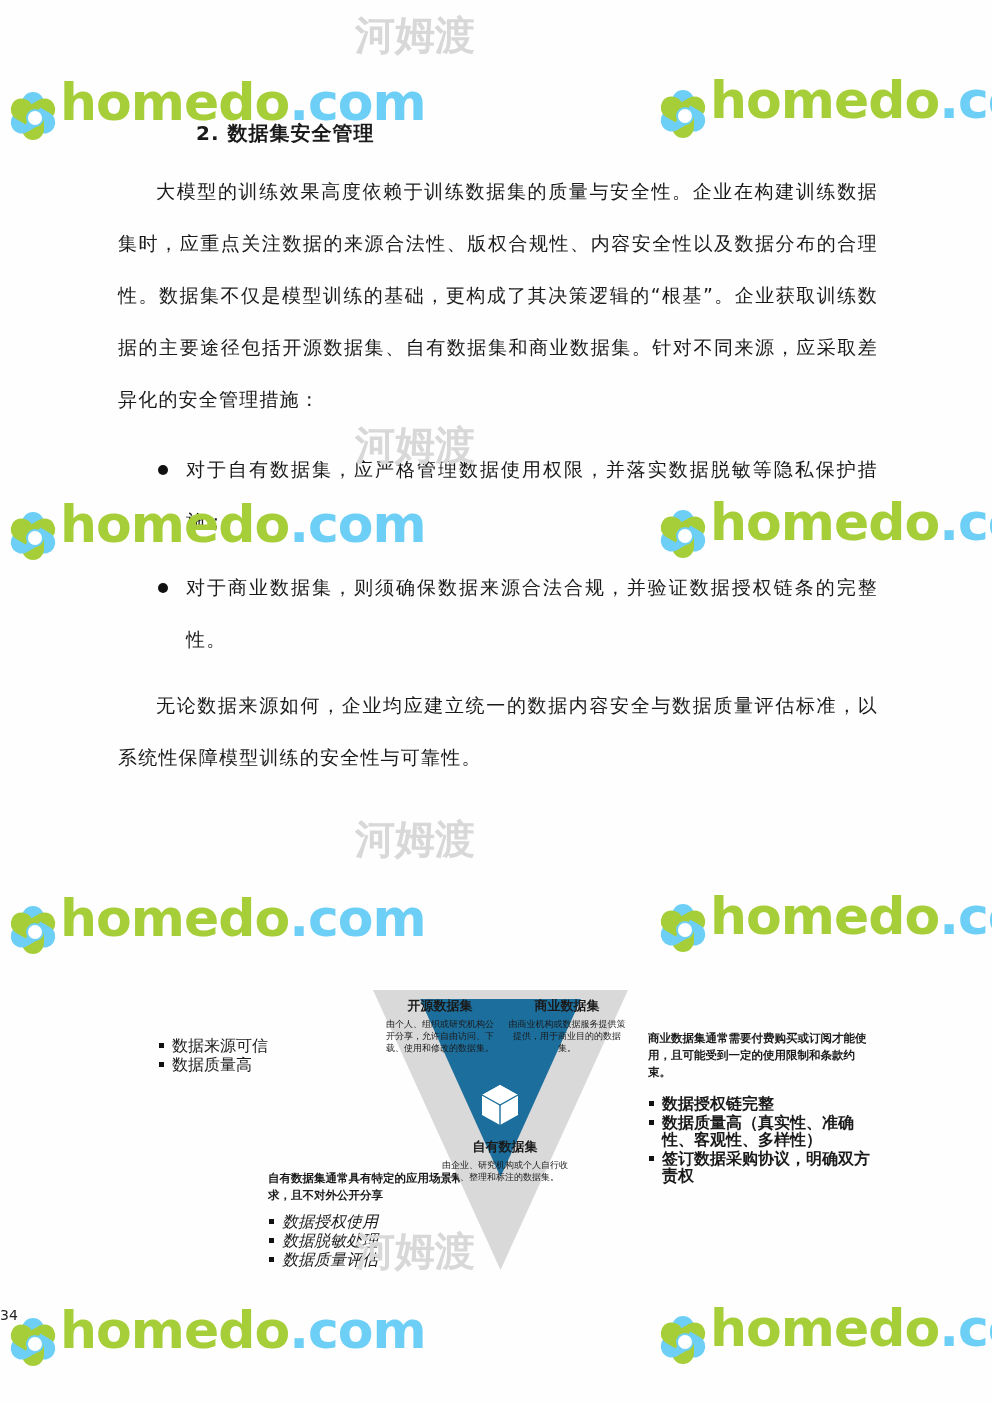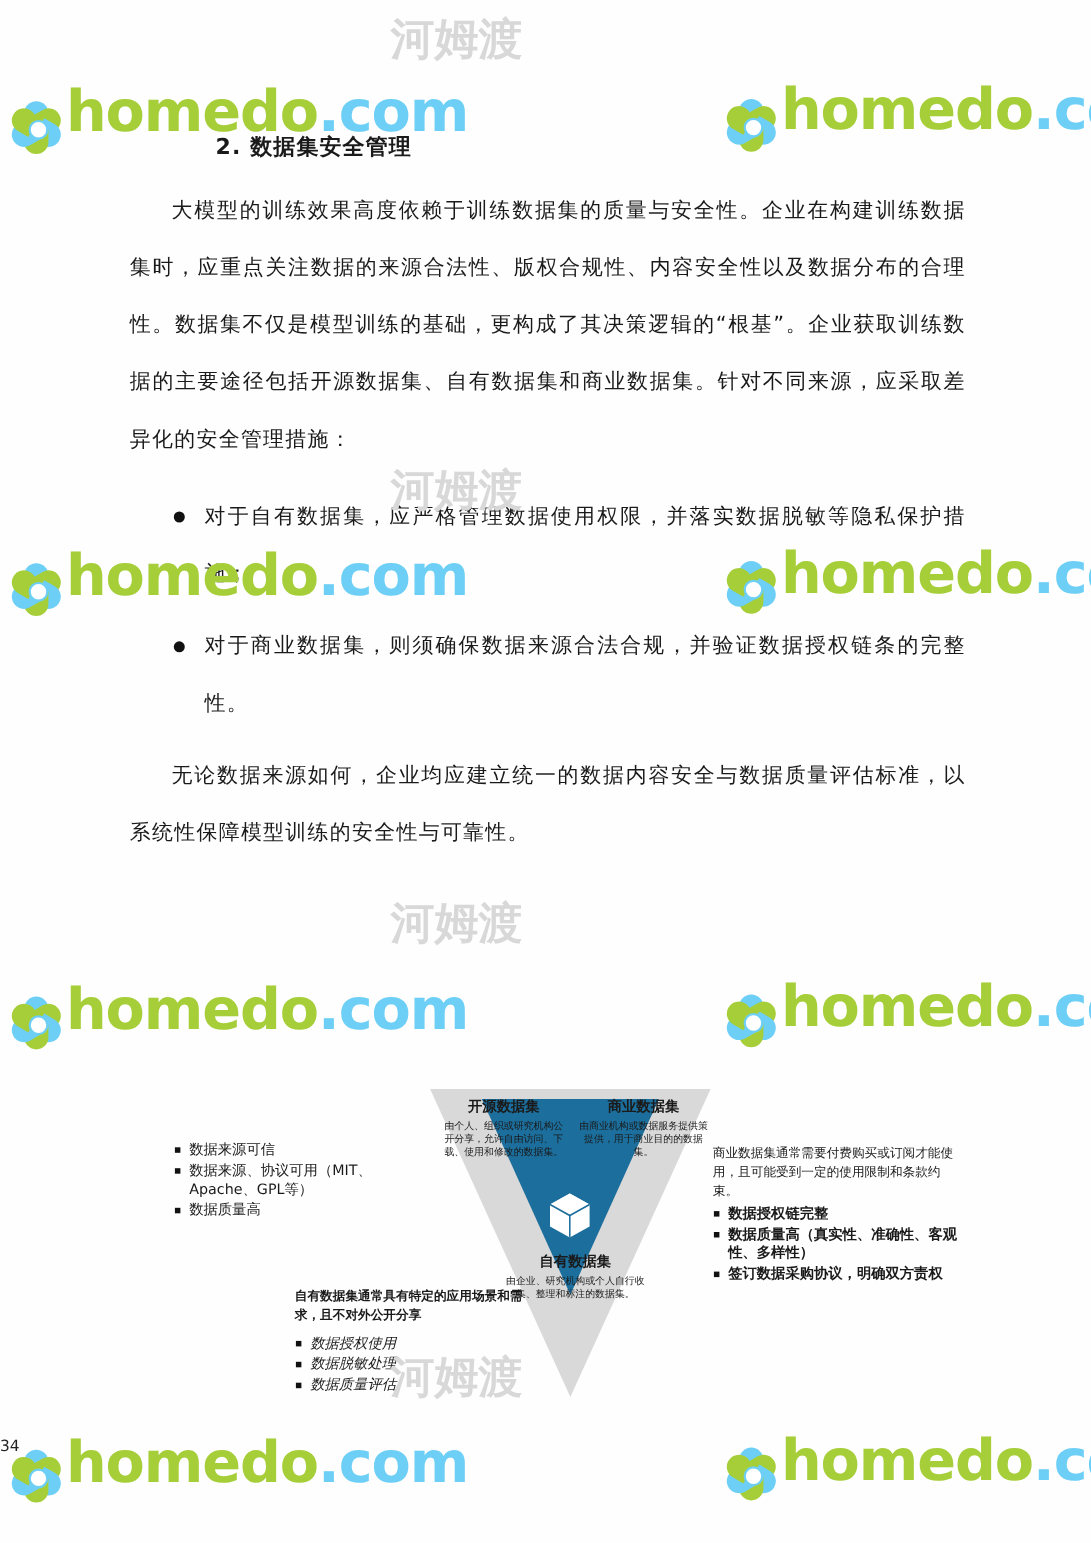--- a/index.html
+++ b/index.html
@@ -91,42 +91,42 @@
     position: absolute;
     left: 38px;
     top: 52px;
     width: 205px;
     margin: 0;
     padding: 0;
     list-style: none;
   }
   .fig-left-list li, .fig-right-list li, .fig-bottom-list li {
     position: relative;
-    font-size: 13px;
+    font-size: 16px;
     color: #1a1a1a;
     line-height: 17px;
     padding-left: 14px;
     margin-bottom: 2px;
   }
   .fig-left-list li::before, .fig-right-list li::before, .fig-bottom-list li::before {
     content: "";
     position: absolute;
     left: 1px;
     top: 6px;
     width: 5px;
     height: 5px;
     background: #111;
   }
   .fig-right-title {
     position: absolute;
     left: 528px;
-    top: 55px;
+    top: 45px;
     width: 225px;
     font-size: 11.5px;
-    font-weight: normal;
+    font-weight: bold;
     color: #1a1a1a;
     line-height: 17px;
   }
   .fig-right-list {
     position: absolute;
     left: 528px;
     top: 110px;
     width: 230px;
     margin: 0;
     padding: 0;
@@ -148,21 +148,21 @@
     left: 148px;
     top: 228px;
     width: 215px;
     margin: 0;
     padding: 0;
     list-style: none;
     font-style: italic;
   }
   .tri-wrap {
     position: absolute;
-    left: 266px;
+    left: 248px;
     top: 0;
     width: 265px;
     height: 290px;
   }
   .tri-label {
     position: absolute;
     text-align: center;
     color: #1a1a1a;
   }
   .tri-label .t {
@@ -259,21 +259,20 @@
       <li>对于自有数据集，应严格管理数据使用权限，并落实数据脱敏等隐私保护措施；</li>
       <li>对于商业数据集，则须确保数据来源合法合规，并验证数据授权链条的完整性。</li>
     </ul>
     <p class="para">无论数据来源如何，企业均应建立统一的数据内容安全与数据质量评估标准，以系统性保障模型训练的安全性与可靠性。</p>
   </div>
 
   <div class="figure">
 
     <ul class="fig-left-list">
       <li>数据来源可信</li>
-      <li>数据来源、协议可用（MIT、Apache、GPL等）</li>
       <li>数据质量高</li>
     </ul>
 
     <div class="fig-right-title">商业数据集通常需要付费购买或订阅才能使用，且可能受到一定的使用限制和条款约束。</div>
     <ul class="fig-right-list">
       <li>数据授权链完整</li>
       <li>数据质量高（真实性、准确性、客观性、多样性）</li>
       <li>签订数据采购协议，明确双方责权</li>
     </ul>
 

